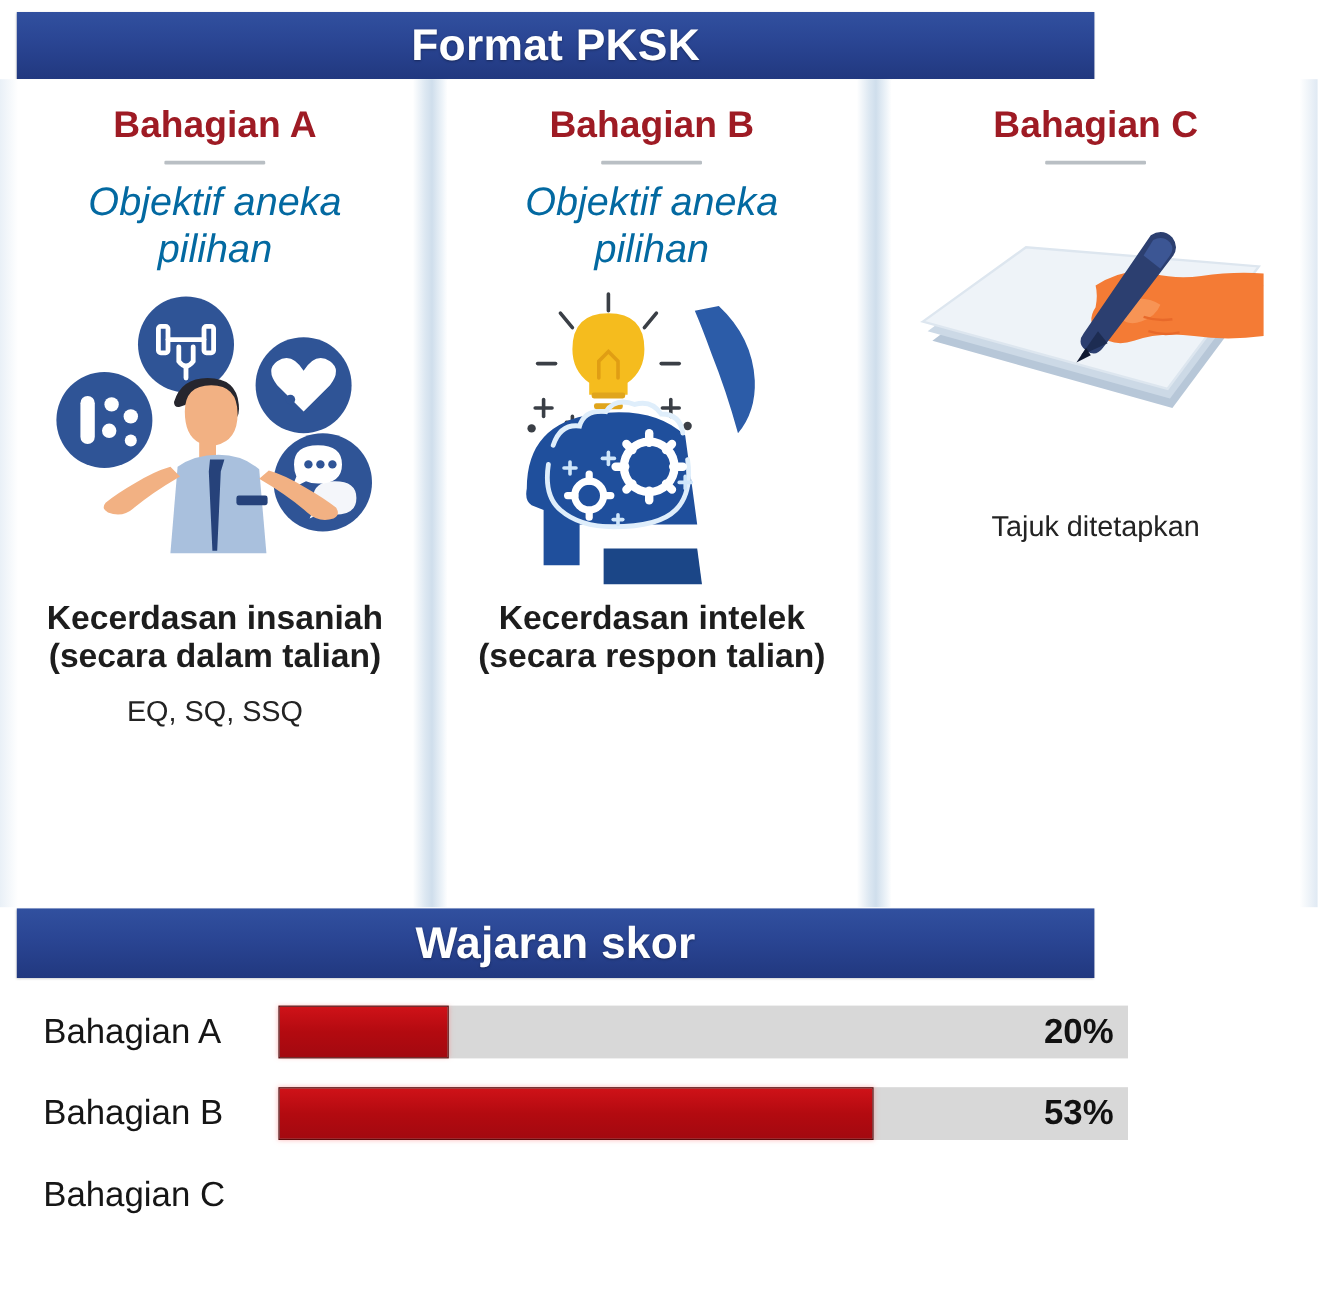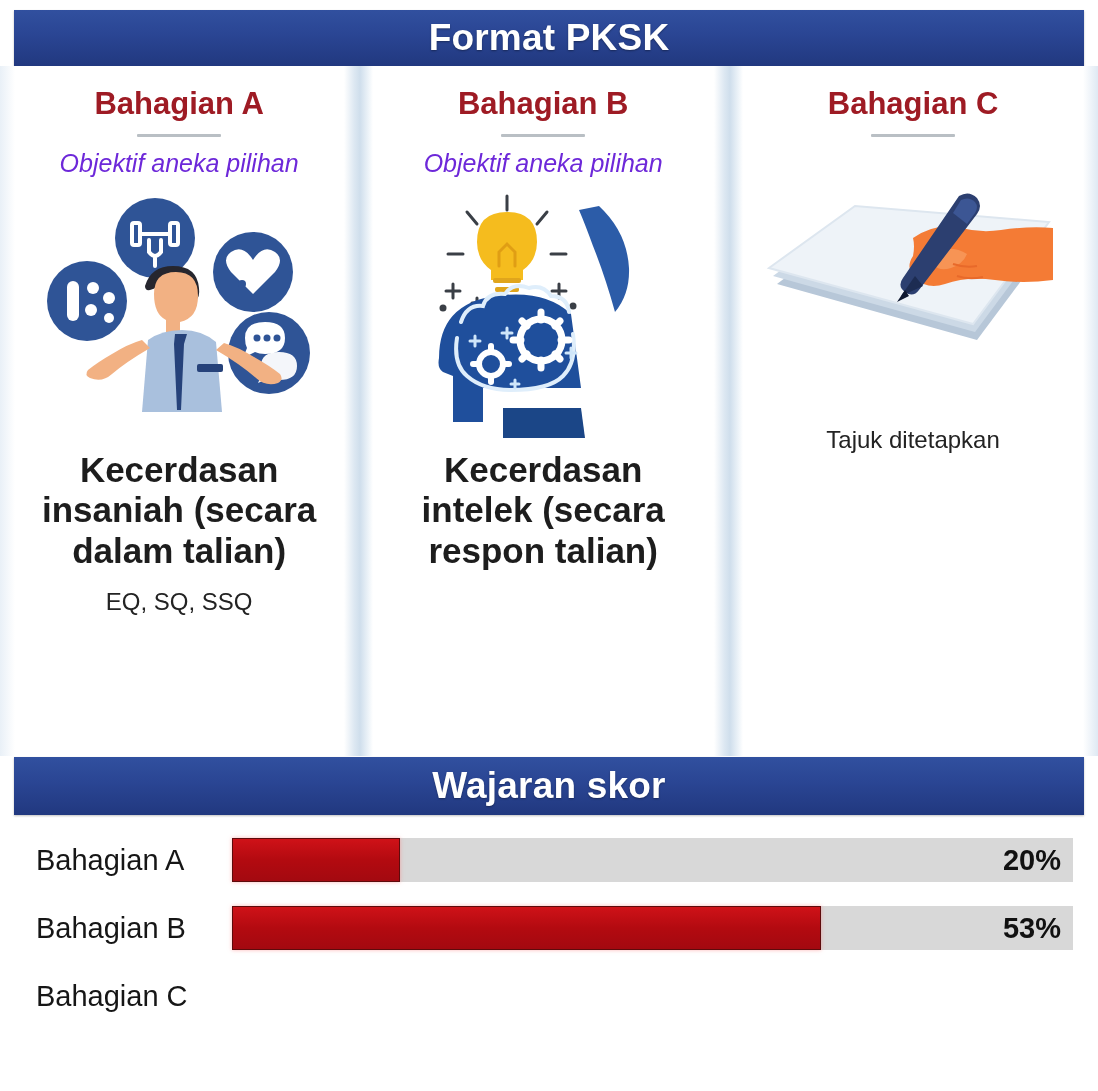--- a/index.html
+++ b/index.html
@@ -12,21 +12,21 @@
     height: 1091px;
     font-family: "Liberation Sans", sans-serif;
     overflow: hidden;
     position: relative;
   }
 
   
   .banner {
     position: absolute;
     left: 14px;
-    width: 1070px;
+    width: 898px;
     background: linear-gradient(180deg, #31509f 0%, #2a4593 45%, #21387f 100%);
     display: flex;
     align-items: center;
     justify-content: center;
     box-shadow: 0 1px 2px rgba(0,0,0,0.25);
   }
   .banner-text {
     color: #ffffff;
     font-weight: bold;
     font-size: 37px;
@@ -80,37 +80,37 @@
   }
   .divider {
     width: 84px;
     height: 3px;
     background: #b9bfc4;
     margin: 13px auto 11px auto;
     border-radius: 1px;
   }
   .col-sub {
     font-style: italic;
-    font-size: 25px;
+    font-size: 33px;
     line-height: 1.2;
-    color: #6d28d9;
+    color: #0369a1;
     margin: 0;
   }
 
   .art {
     height: 262px;
     display: flex;
     align-items: center;
     justify-content: center;
     margin-top: 4px;
   }
 
   .col-heading {
     font-weight: bold;
-    font-size: 35px;
+    font-size: 28px;
     line-height: 1.17;
     color: #1d1d1d;
     margin: 6px 0 12px 0;
   }
   .col-note {
     font-size: 24px;
     line-height: 1.2;
     color: #232323;
     margin: 16px 0 0 0;
     text-align: center;
@@ -133,21 +133,21 @@
   .bar-label {
     width: 196px;
     font-size: 29px;
     color: #161616;
     text-align: left;
     flex: none;
   }
   .track {
     position: relative;
     flex: none;
-    width: 841px;
+    width: 708px;
     height: 44px;
     background: #d8d8d8;
     display: flex;
     align-items: center;
   }
   .fill {
     height: 44px;
     background: linear-gradient(180deg,#cf1218 0%, #b30a10 50%, #a30910 100%);
     border: 1px solid #5d0b0c;
     box-sizing: border-box;

